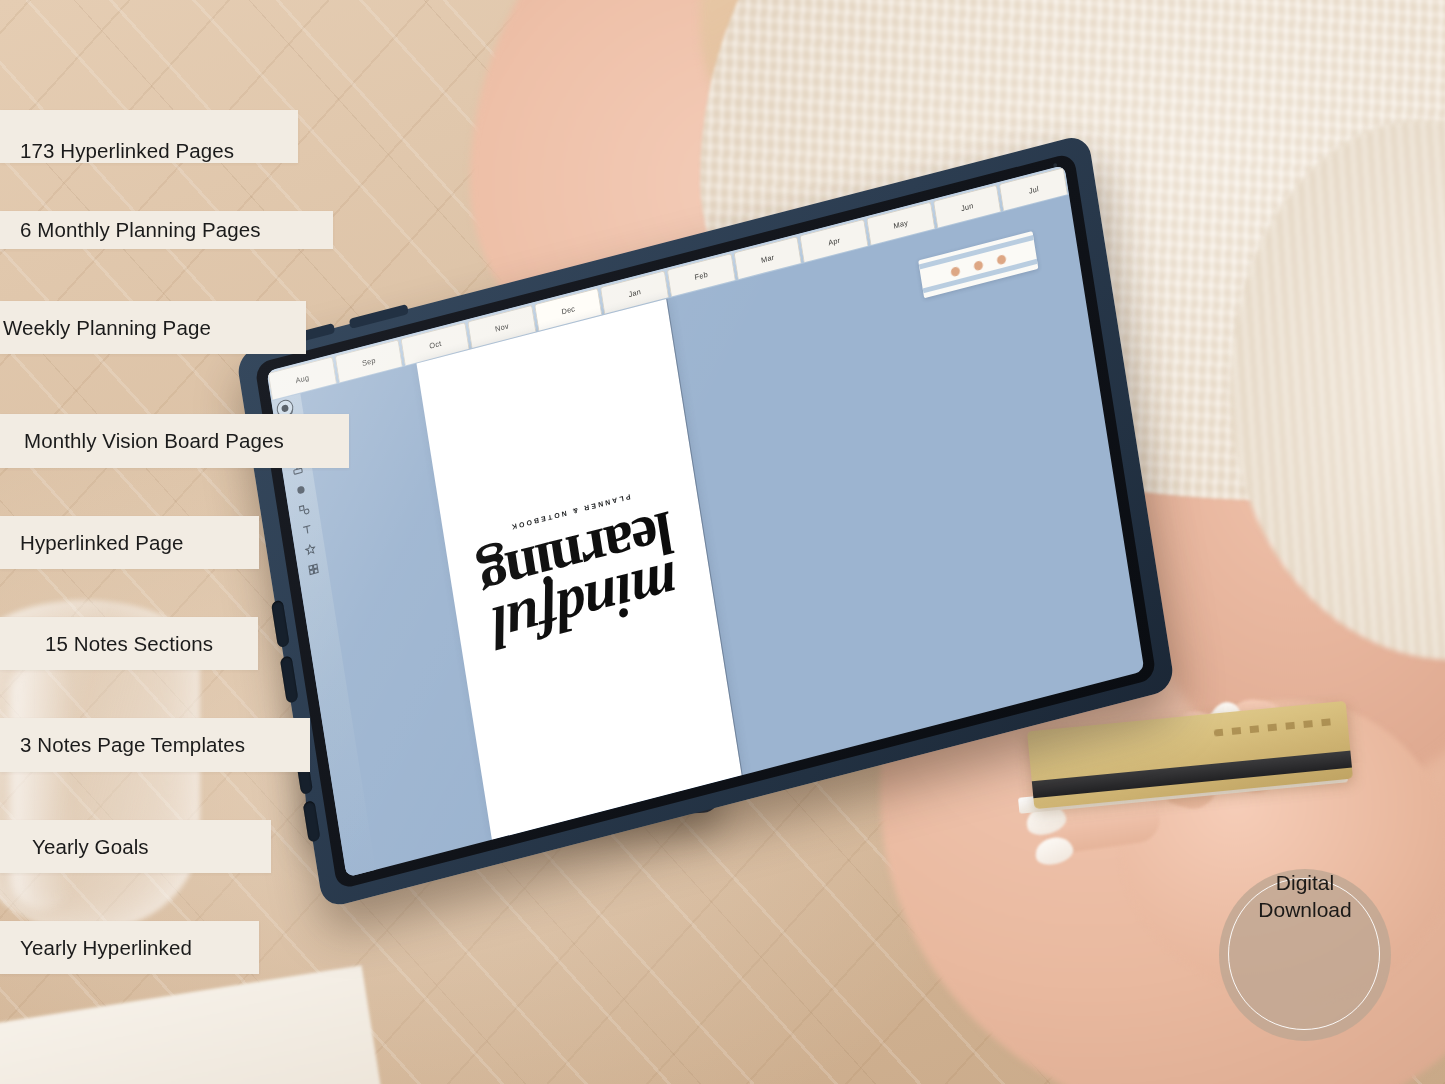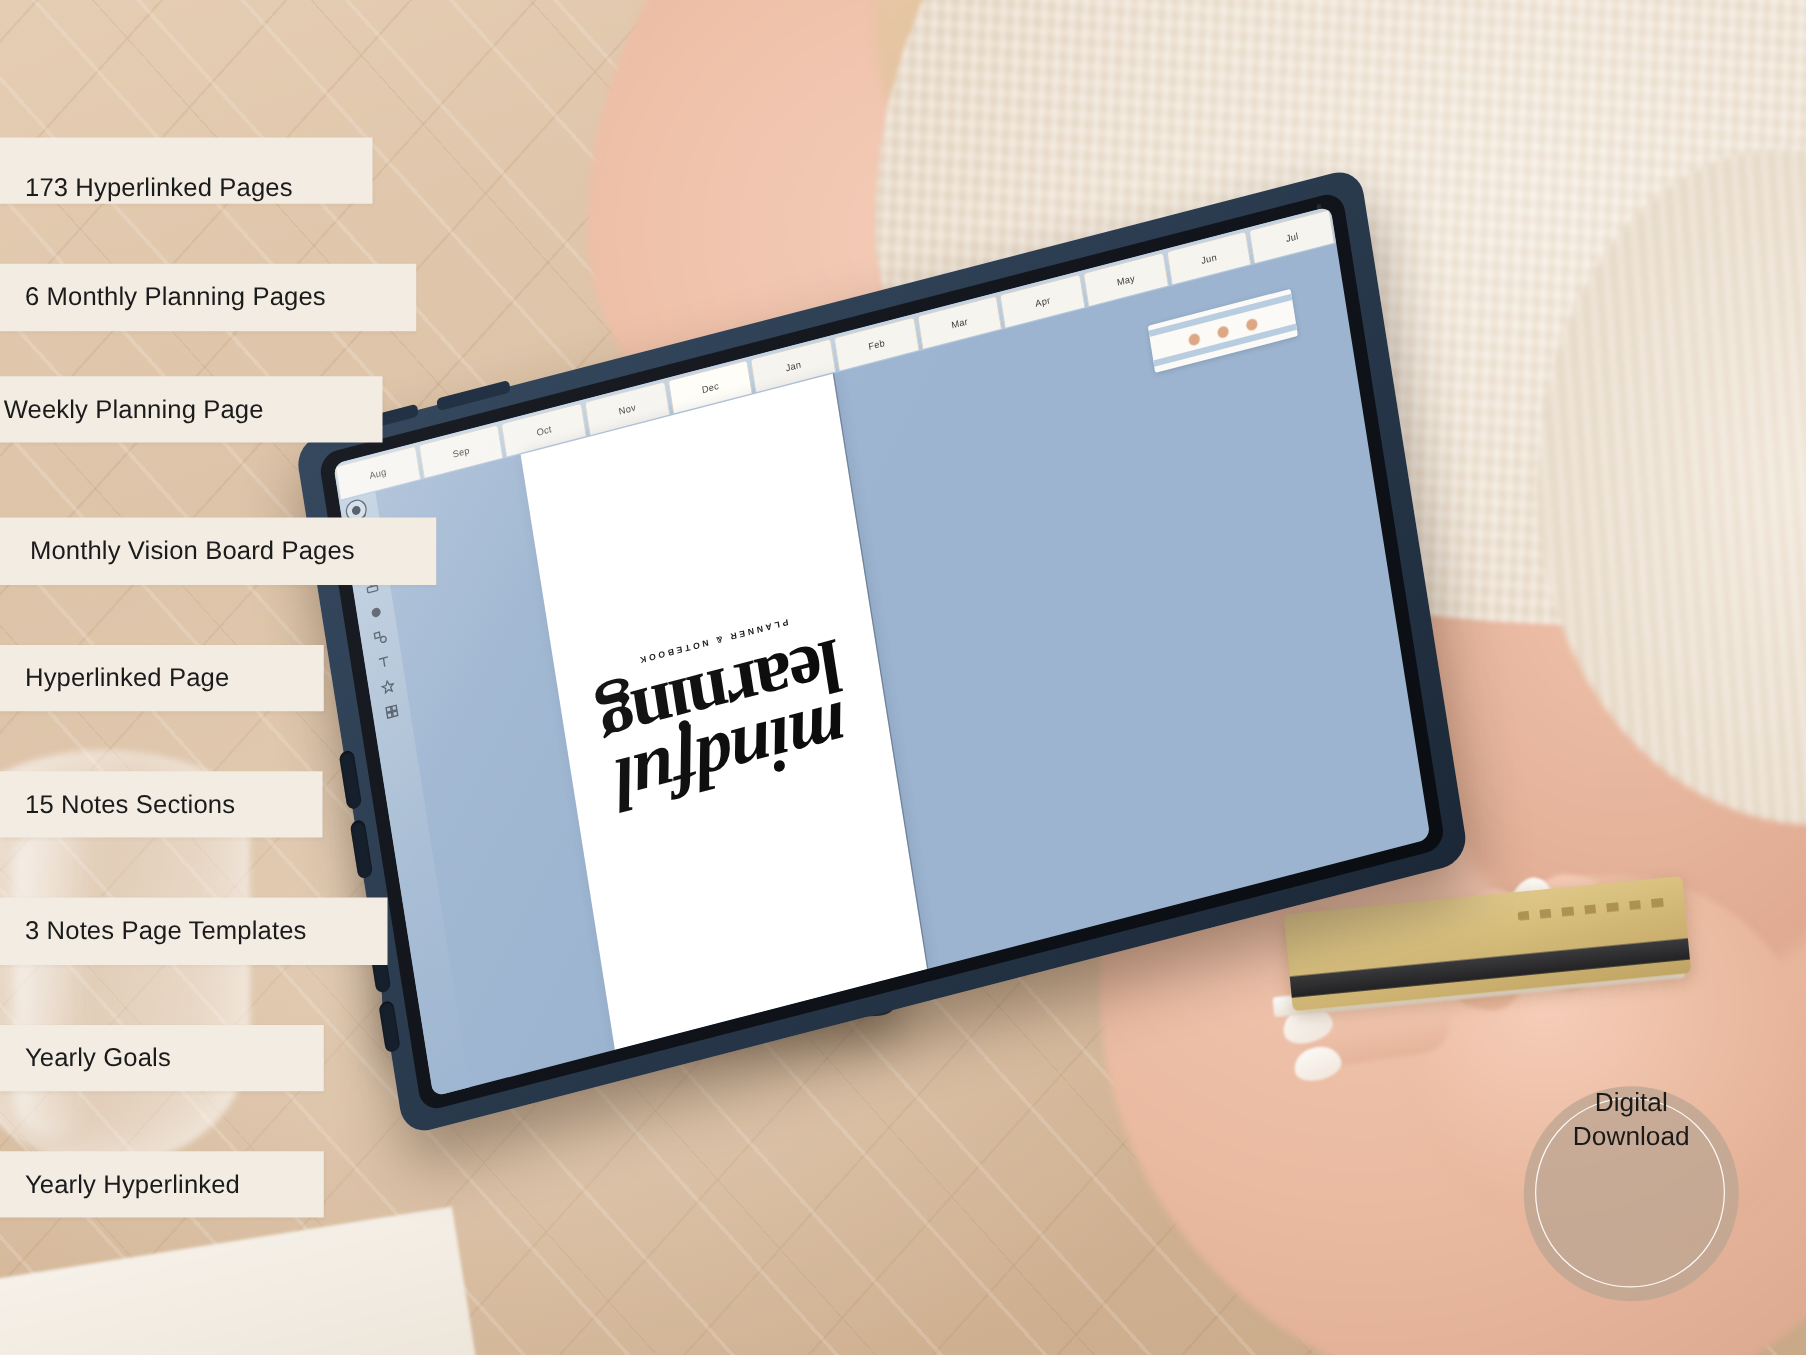--- a/index.html
+++ b/index.html
@@ -439,39 +439,39 @@
         <div class="screen-gloss"></div>
       </div>
     </div>
   </div>
 </div>
 
 <div id="chips">
     <div class="chip" style="top: 110px; width: 258px; height: 53px; padding-left: 20px; align-items: flex-end;">
       <span>173 Hyperlinked Pages</span>
     </div>
-    <div class="chip" style="top: 211px; width: 293px; height: 54px; padding-left: 20px;">
+    <div class="chip" style="top: 211px; width: 293px; height: 38px; padding-left: 20px;">
       <span>6 Monthly Planning Pages</span>
     </div>
     <div class="chip" style="top: 301px; width: 283px; height: 53px; padding-left: 3px;">
       <span>Weekly Planning Page</span>
     </div>
     <div class="chip" style="top: 414px; width: 305px; height: 54px; padding-left: 24px; text-align: right;">
       <span>Monthly Vision Board Pages</span>
     </div>
     <div class="chip" style="top: 516px; width: 219px; height: 53px; padding-left: 20px;">
       <span>Hyperlinked Page</span>
     </div>
-    <div class="chip" style="top: 617px; width: 218px; height: 53px; padding-left: 20px;">
+    <div class="chip" style="top: 617px; width: 218px; height: 53px; padding-left: 20px; justify-content: center;">
       <span>15 Notes Sections</span>
     </div>
     <div class="chip" style="top: 718px; width: 270px; height: 54px; padding-left: 20px;">
       <span>3 Notes Page Templates</span>
     </div>
-    <div class="chip" style="top: 820px; width: 219px; height: 53px; padding-left: 20px;">
+    <div class="chip" style="top: 820px; width: 219px; height: 53px; padding-left: 32px;">
       <span>Yearly Goals</span>
     </div>
     <div class="chip" style="top: 921px; width: 219px; height: 53px; padding-left: 20px;">
       <span>Yearly Hyperlinked</span>
     </div>
   </div>
 
 <div class="badge">
   <div class="badge-ring"></div>
   <div class="badge-text">

